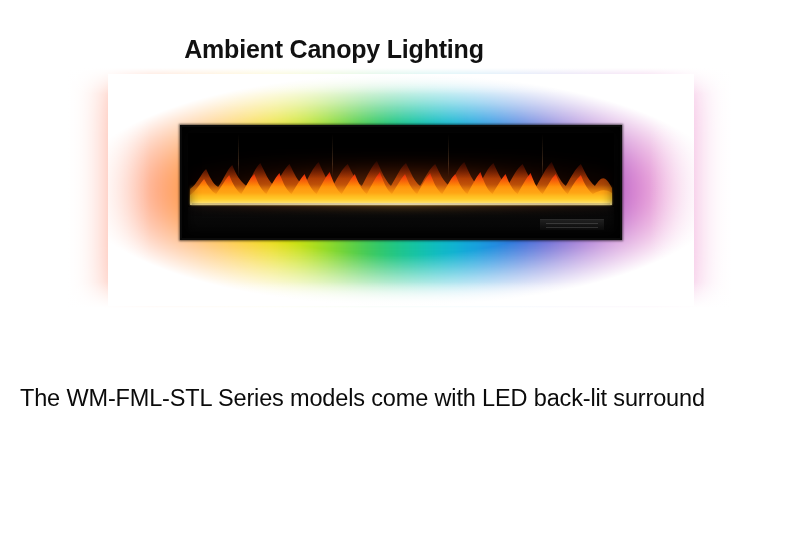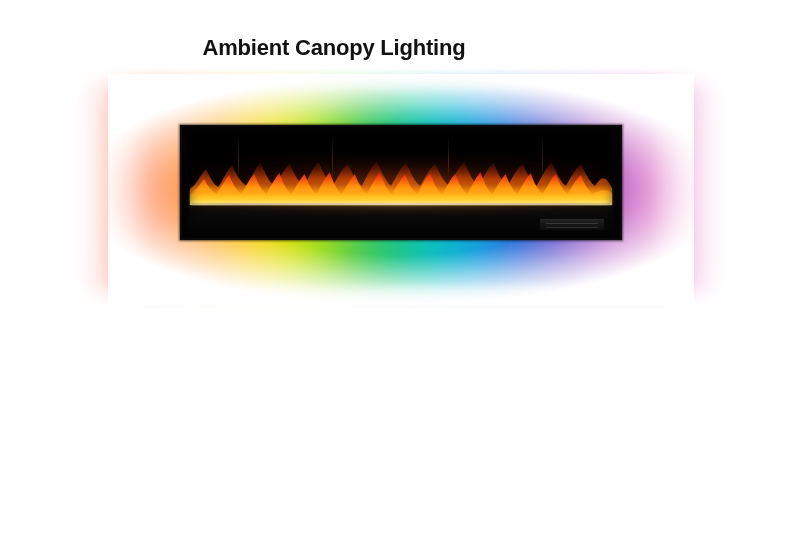--- a/index.html
+++ b/index.html
@@ -23,21 +23,21 @@
     background: #ffffff;
   }
 
   
   #title {
     position: absolute;
     left: 0;
     top: 36px;
     width: 668px;
     text-align: center;
-    font-size: 22px;
+    font-size: 25px;
     font-weight: bold;
     letter-spacing: -0.2px;
     color: #111111;
     line-height: 1.1;
   }
 
   
   #product-figure {
     position: absolute;
     left: 0px;
@@ -303,18 +303,19 @@
       <div class="ctrl">
         <div class="ctrl-line" style="top:3px"></div>
         <div class="ctrl-line" style="top:7px"></div>
       </div>
 
       <div class="bezel"></div>
     </div>
   </div>
 
   <div id="description">
+    <span class="desc-line">The WM-FML-STL Series models come with LED back-lit surround</span>
     
     
     
   </div>
 
 </div>
 
 </body></html>

